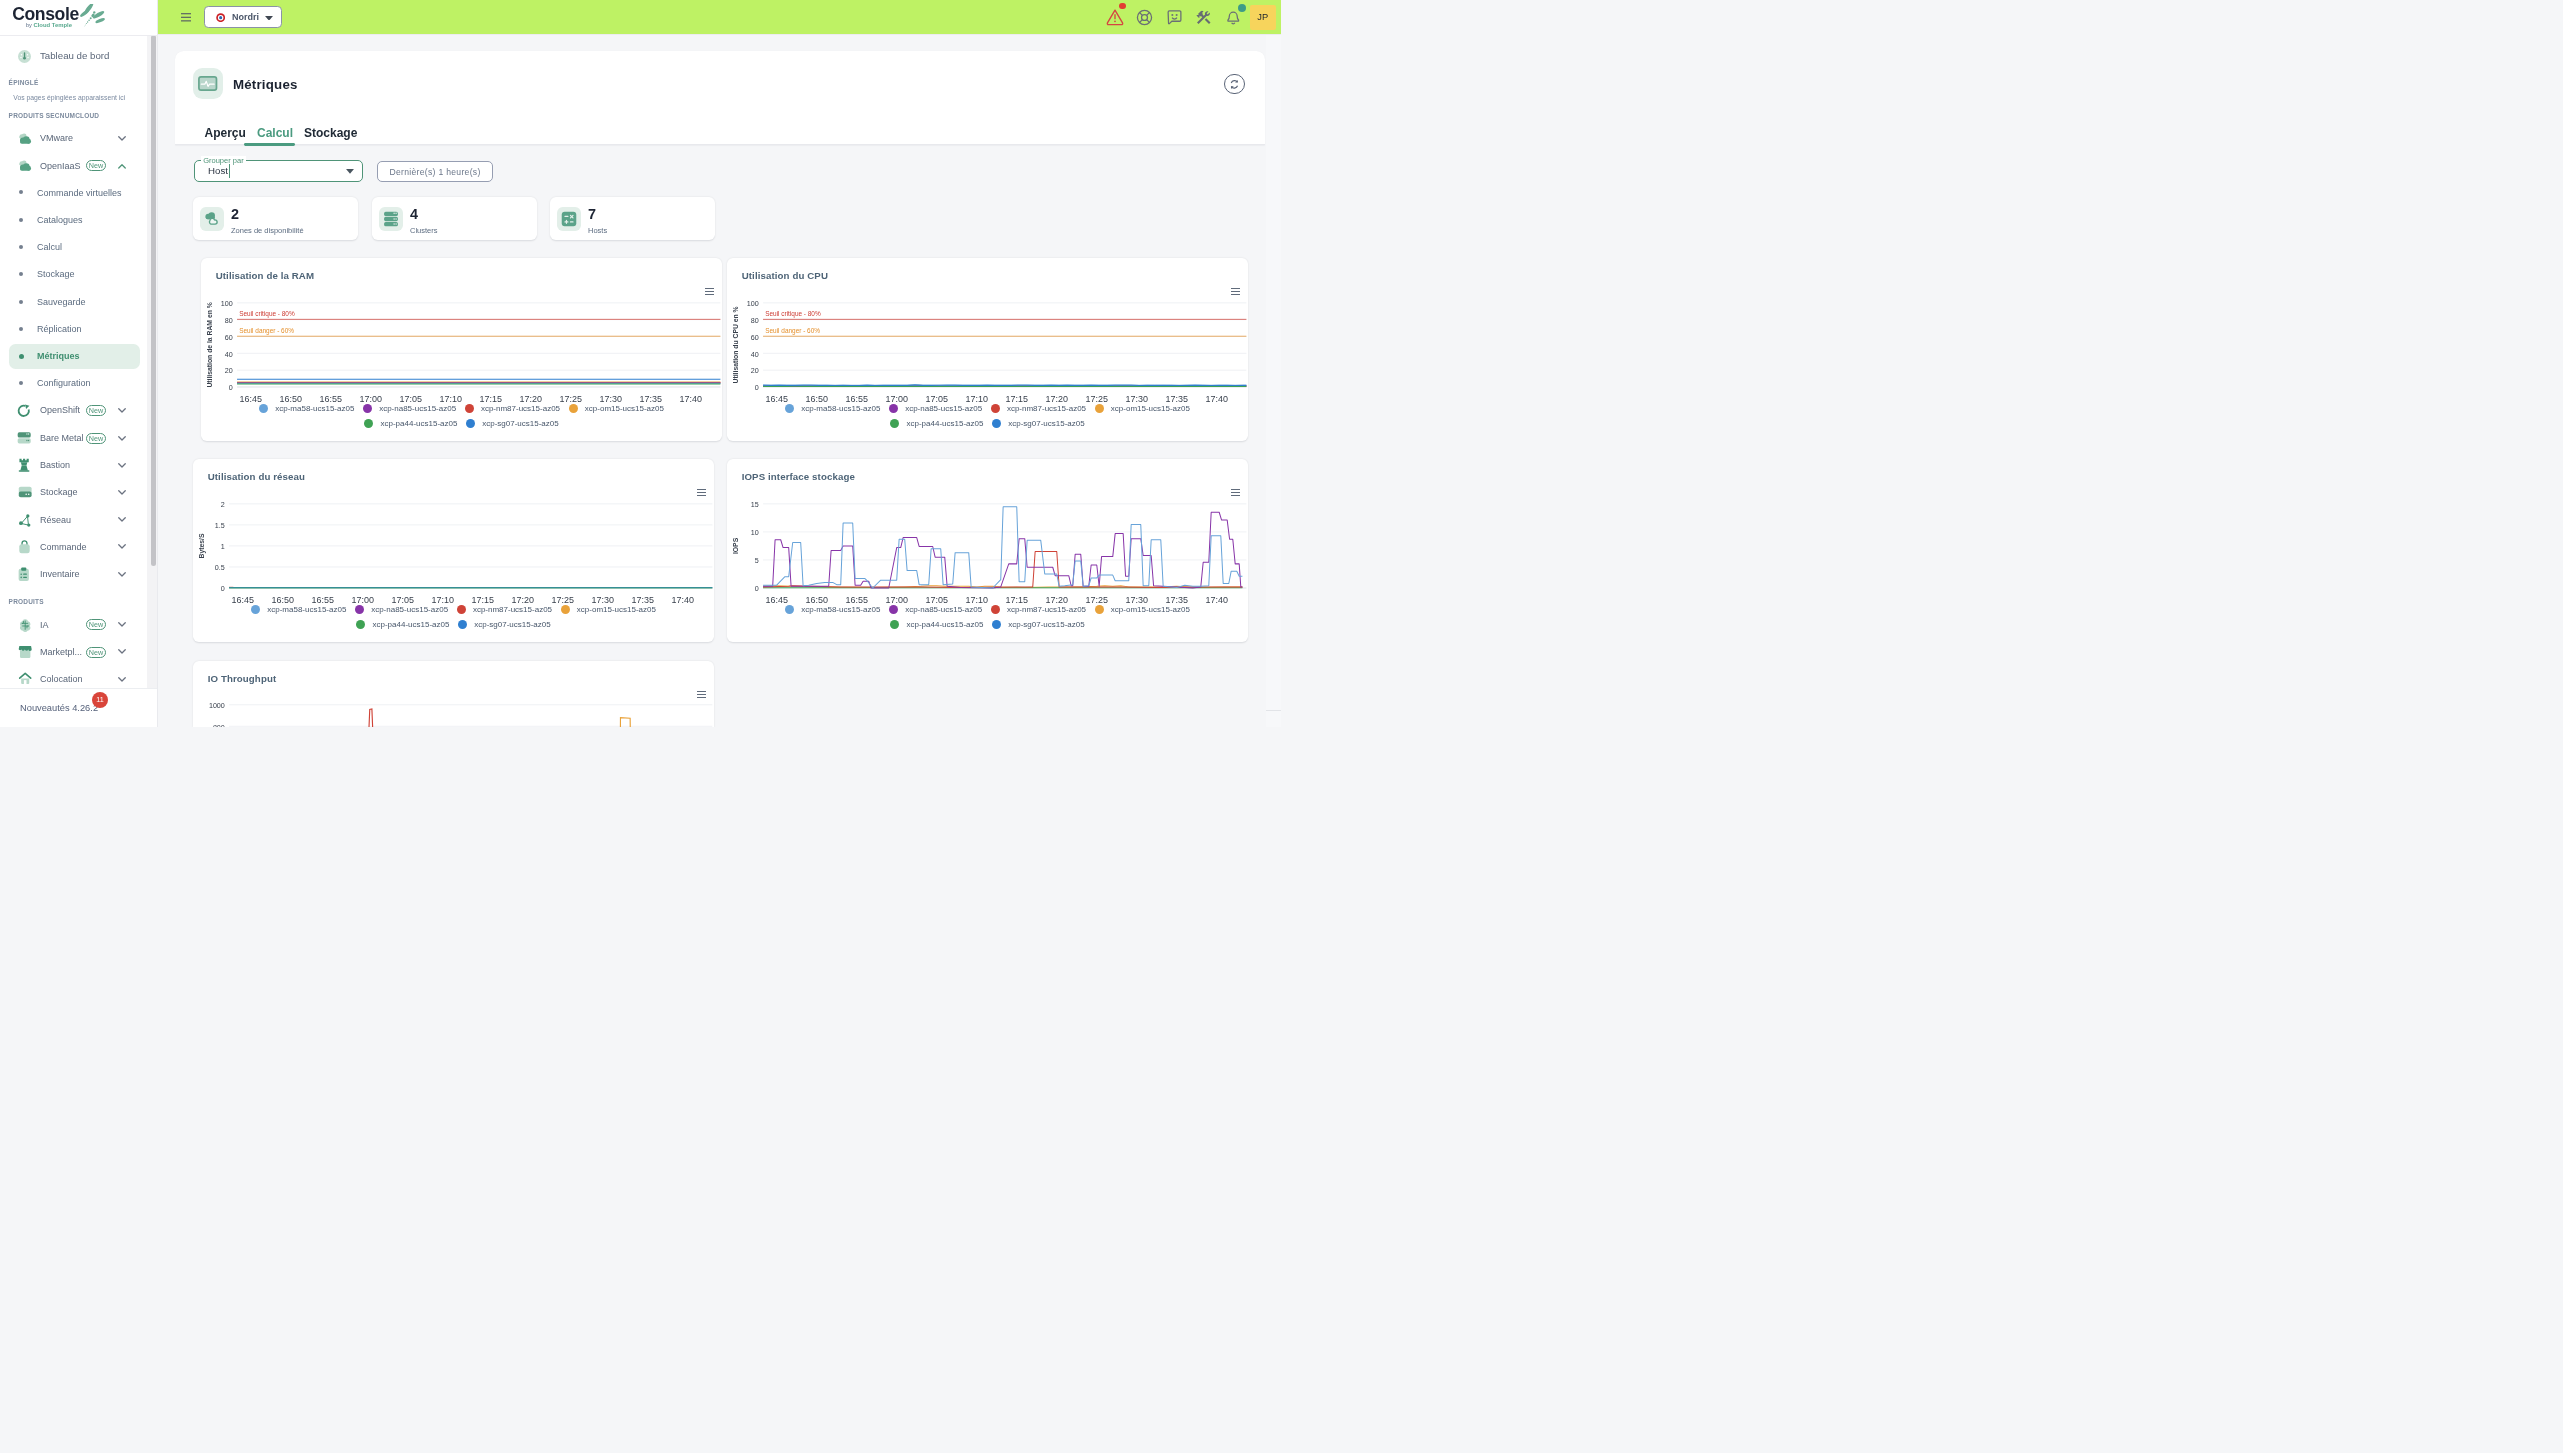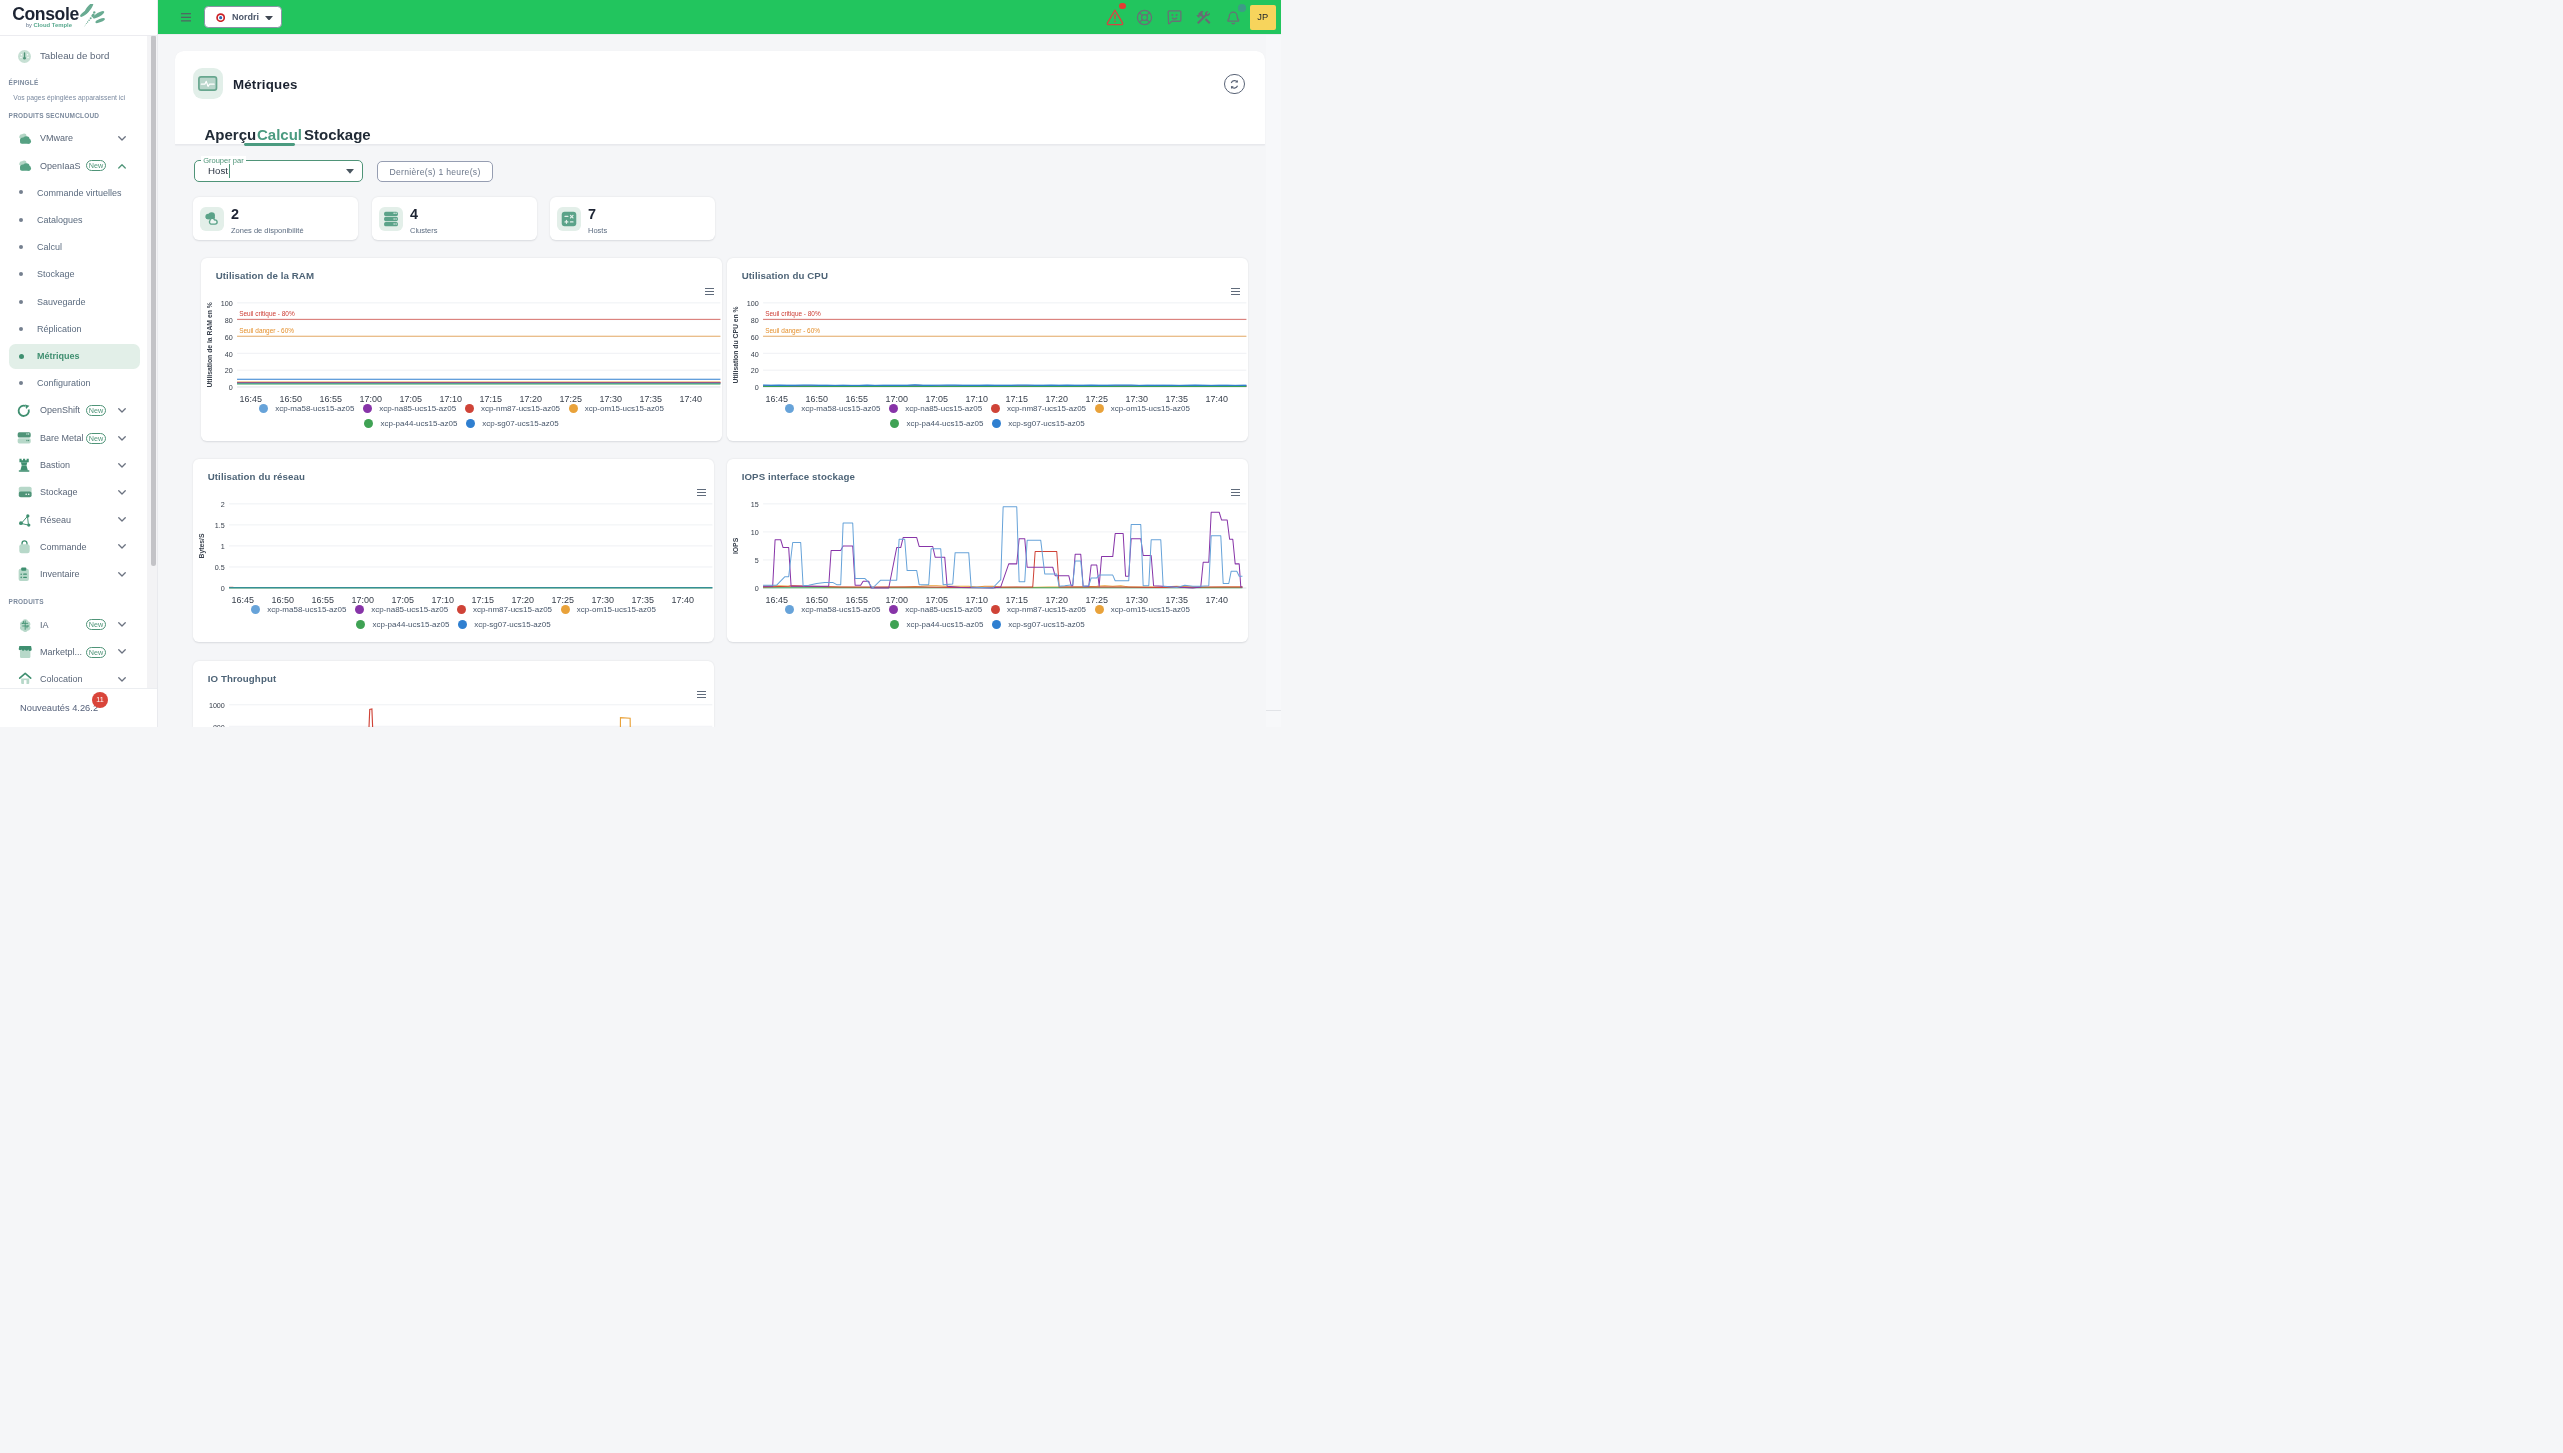--- a/index.html
+++ b/index.html
@@ -1,24 +1,24 @@
 <!DOCTYPE html>
 <html style="font-size:11.5px"><head><meta charset="utf-8"><style>
 *{margin:0;padding:0;box-sizing:border-box}
 html,body{width:1282px;height:727px;overflow:hidden}
 body{font-family:"Liberation Sans",sans-serif;background:#f5f6f8;position:relative}
 #sidebar{position:absolute;left:0;top:0;width:158px;height:727px;background:#fff;border-right:0.7px solid #e9eaee}
-#topbar{position:absolute;left:158px;top:0;width:1123px;height:35px;background:#22c55e;border-bottom:0.7px solid #ececf0}
+#topbar{position:absolute;left:158px;top:0;width:1123px;height:35px;background:#bef264;border-bottom:0.7px solid #ececf0}
 #sidebar:after{content:"";position:absolute;left:0;top:35px;width:158px;height:0;border-top:0.7px solid #ececf0}
 #hdrcard{position:absolute;left:175px;top:51px;width:1090px;height:94px;background:#fff;border-radius:8.6px 8.6px 0 0;border-bottom:0.7px solid #e8e9ed;box-shadow:0 0.7px 1.4px rgba(16,24,40,.04)}
 .mi{position:absolute;font-size:9px;color:#5a6678;font-weight:400}
 .sub{position:absolute;font-size:9px;color:#5b6b7f;font-weight:500}
 .sub.sel{color:#3f8f70;font-weight:600}
 .slabel{position:absolute;left:8.6px;font-size:6.5px;font-weight:700;letter-spacing:0.2px;color:#7d8b9e}
-.tab{position:absolute;top:75px;font-size:15px;font-weight:600;color:#212b36;text-align:center;white-space:nowrap}
+.tab{position:absolute;top:75px;font-size:12px;font-weight:600;color:#212b36;text-align:center;white-space:nowrap}
 .card{position:absolute;background:#fff;border-radius:5.8px;box-shadow:0 0.7px 2.2px rgba(16,24,40,.07),0 0.7px 1.4px rgba(16,24,40,.05)}
 .ctitle{position:absolute;left:14.7px;top:12px;font-size:9.7px;font-weight:700;color:#4e6477;letter-spacing:0.1px}
 .cmenu{position:absolute;left:504px;top:30px;width:8.6px}
 .cmenu i{display:block;height:0;border-top:1.2px solid #606b7b;margin-bottom:2.2px}
 .lrow{position:absolute;left:0;width:100%;display:flex;justify-content:center;gap:8.6px;font-size:8px;color:#47566a;font-weight:500;line-height:9px}
 .li{display:flex;align-items:flex-start;gap:7.2px;white-space:nowrap}
 .ld{width:9px;height:9px;border-radius:50%;display:inline-block;flex:none}
 svg text{font-family:"Liberation Sans",sans-serif}
 </style></head><body>
 <div id="sidebar">

